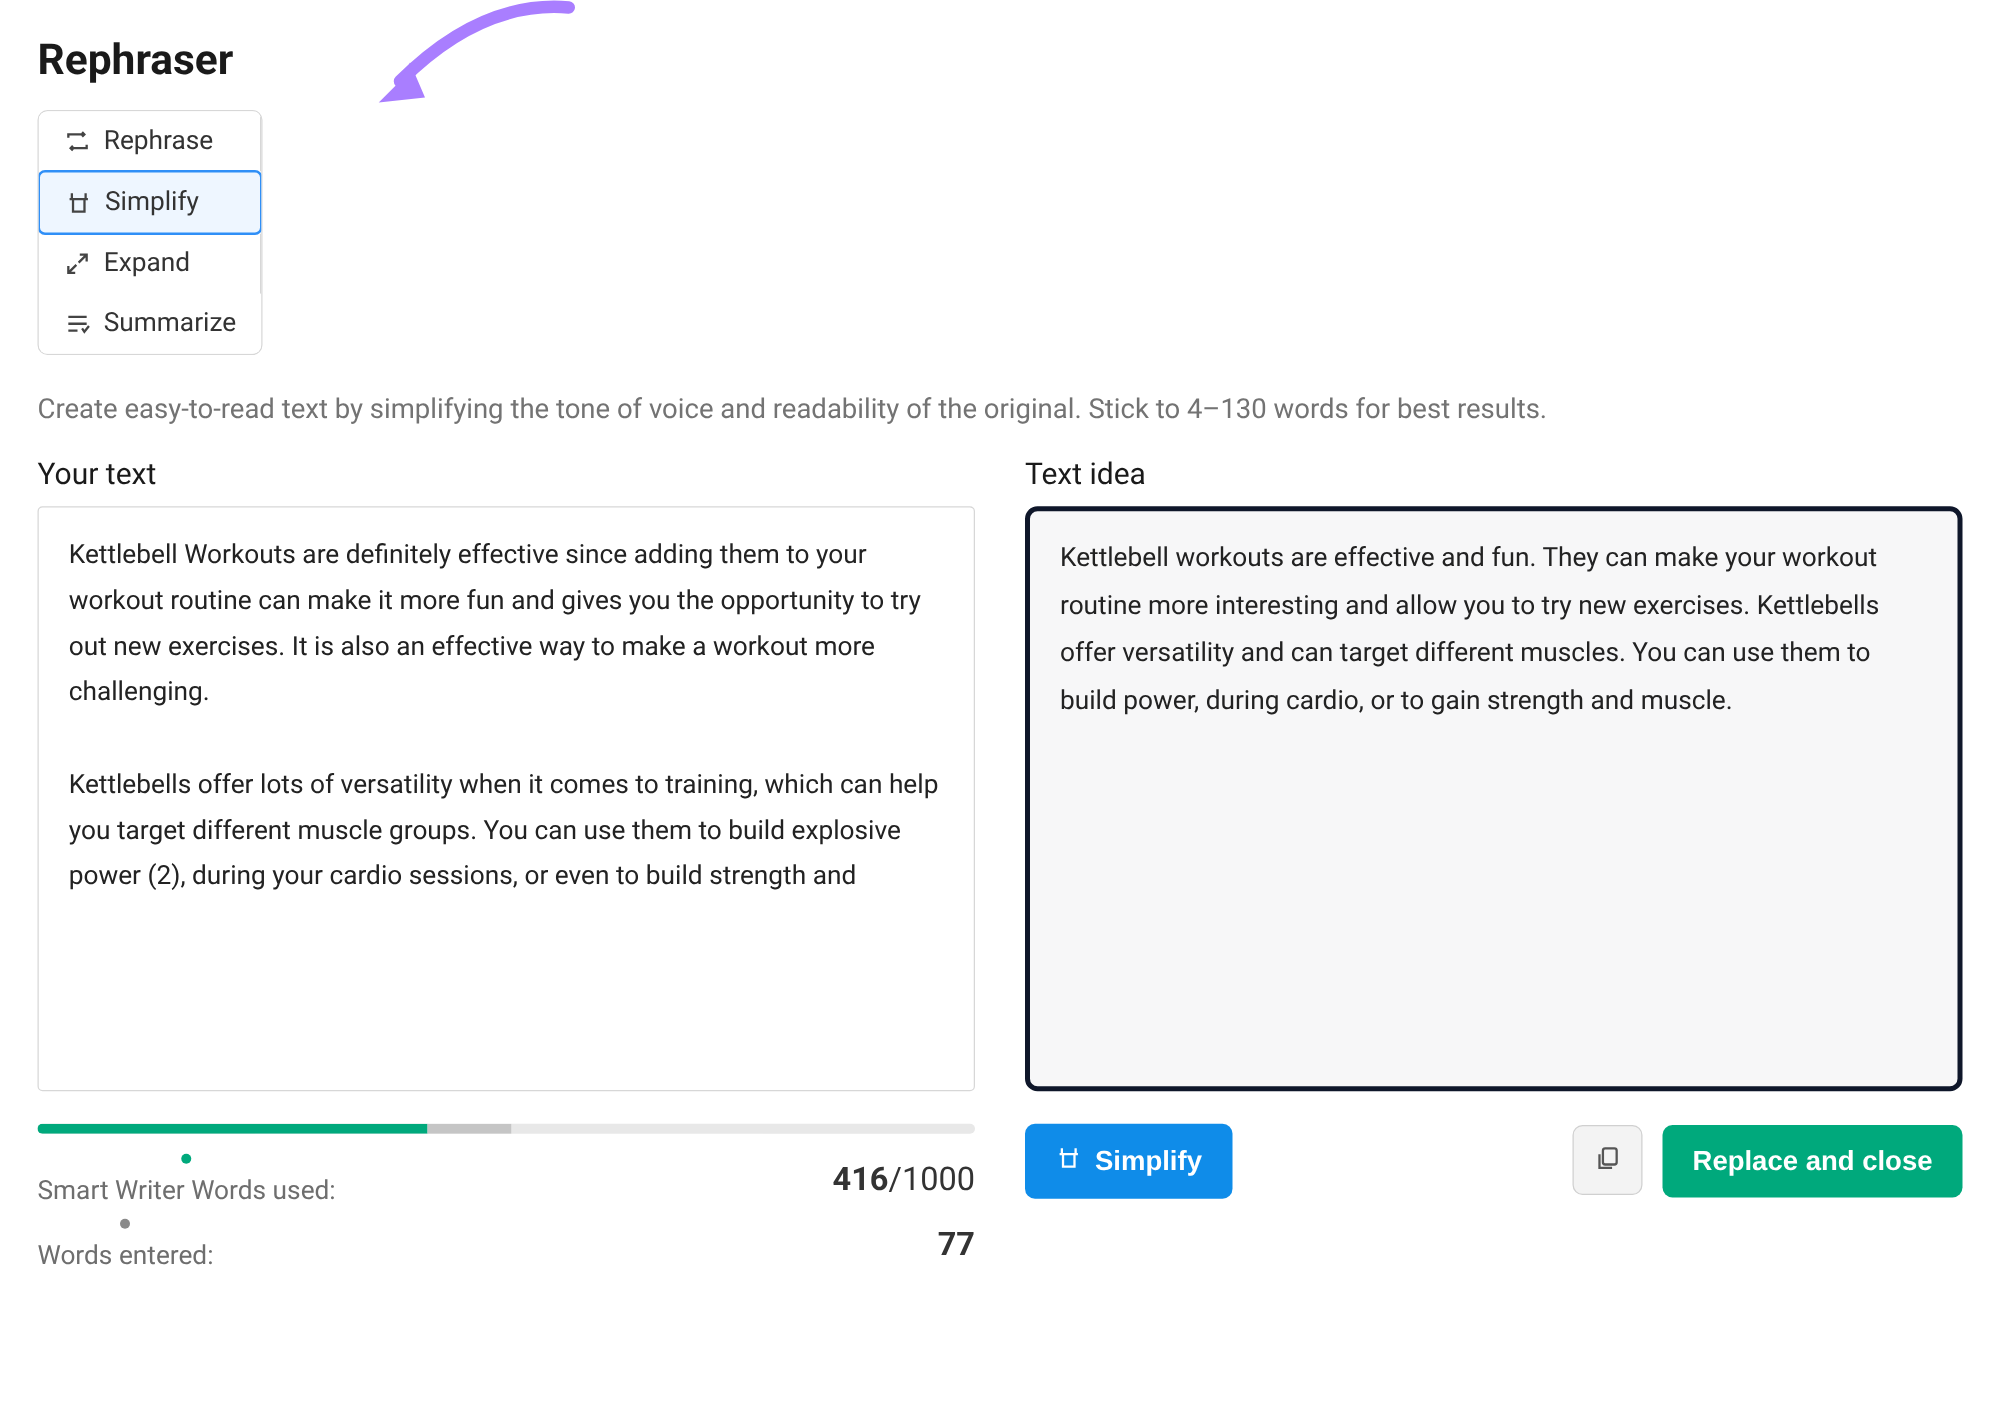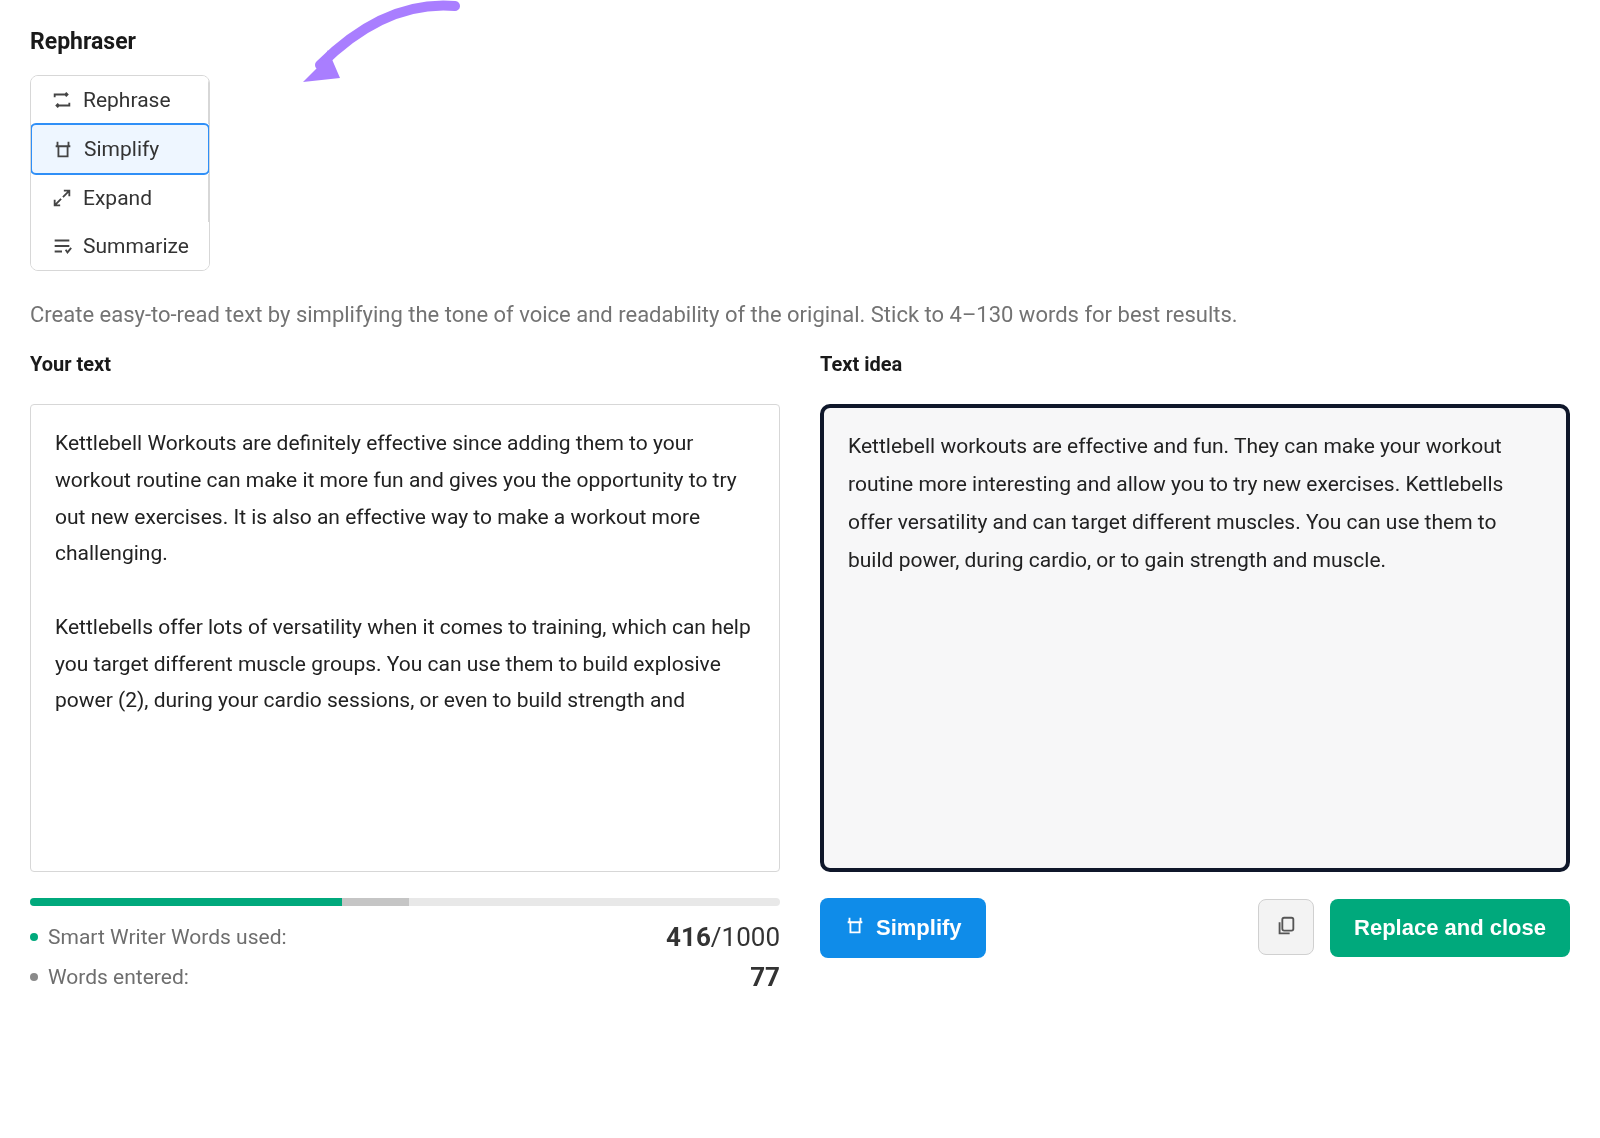--- a/index.html
+++ b/index.html
@@ -5,21 +5,21 @@
     * { box-sizing: border-box; margin: 0; padding: 0; }
     body {
       font-family: -apple-system, BlinkMacSystemFont, "Segoe UI", Roboto, Helvetica, Arial, sans-serif;
       padding: 28px 30px;
       color: #1a1a1a;
       background: #fff;
       width: 1600px;
       position: relative;
     }
     h1.page-title {
-      font-size: 23px;
+      font-size: 34px;
       font-weight: 700;
       margin-bottom: 20px;
     }
     .tabs {
       display: inline-flex;
       border: 1px solid #d7d7d7;
       border-radius: 8px;
       overflow: hidden;
       margin-bottom: 26px;
       flex-direction: column;
@@ -50,23 +50,23 @@
       color: #737373;
       margin-bottom: 20px;
       max-width: 1260px;
     }
     .columns {
       display: flex;
       gap: 40px;
     }
     .col { flex: 1; }
     .col-label {
-      font-size: 20px;
-      font-weight: 700;
-      margin-bottom: 28px;
+      font-size: 24px;
+      font-weight: 400;
+      margin-bottom: 12px;
     }
     .textarea-wrap {
       position: relative;
       height: 468px;
     }
     .input-textarea {
       width: 100%;
       height: 100%;
       border: 1px solid #d7d7d7;
       border-radius: 4px;
@@ -120,20 +120,21 @@
       justify-content: space-between;
       align-items: center;
       margin-bottom: 10px;
     }
     .stat-label {
       display: flex;
       align-items: center;
       gap: 10px;
       font-size: 21px;
       color: #6e6e6e;
+      flex-direction: column;
     }
     .bullet {
       width: 8px; height: 8px; border-radius: 50%;
     }
     .bullet.green { background: #00a97c; }
     .bullet.grey { background: #8a8a8a; }
     .stat-value { font-size: 26px; color: #333; }
     .stat-value .bold { font-weight: 700; }
     .action-row {
       display: flex;

